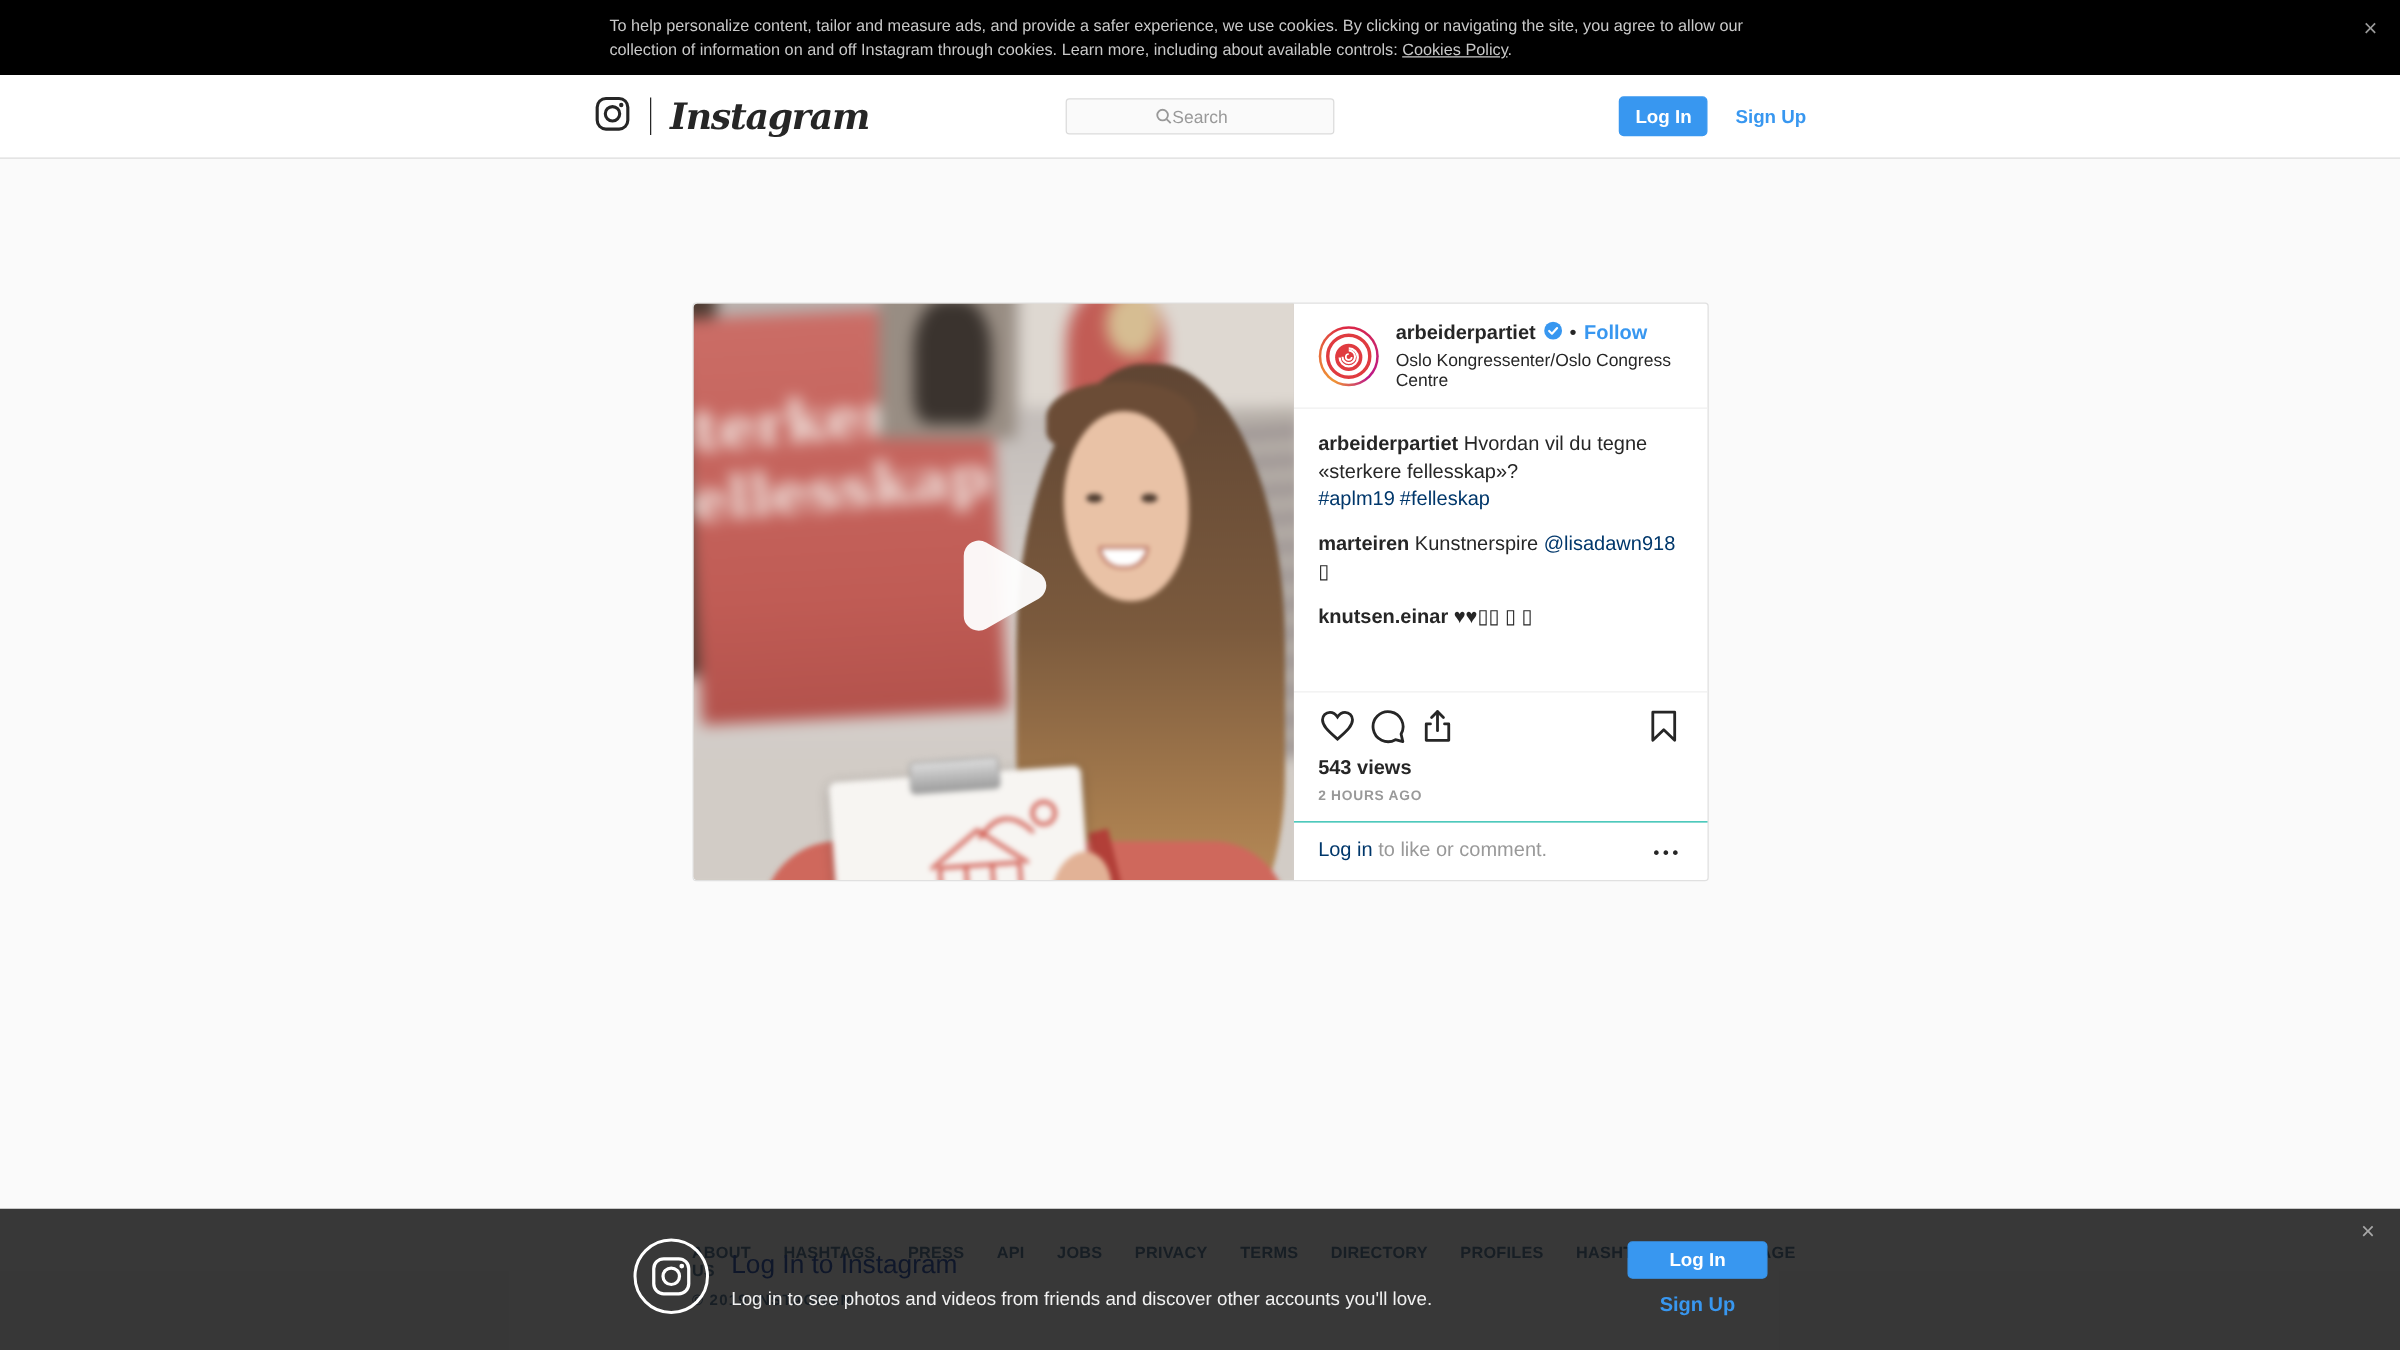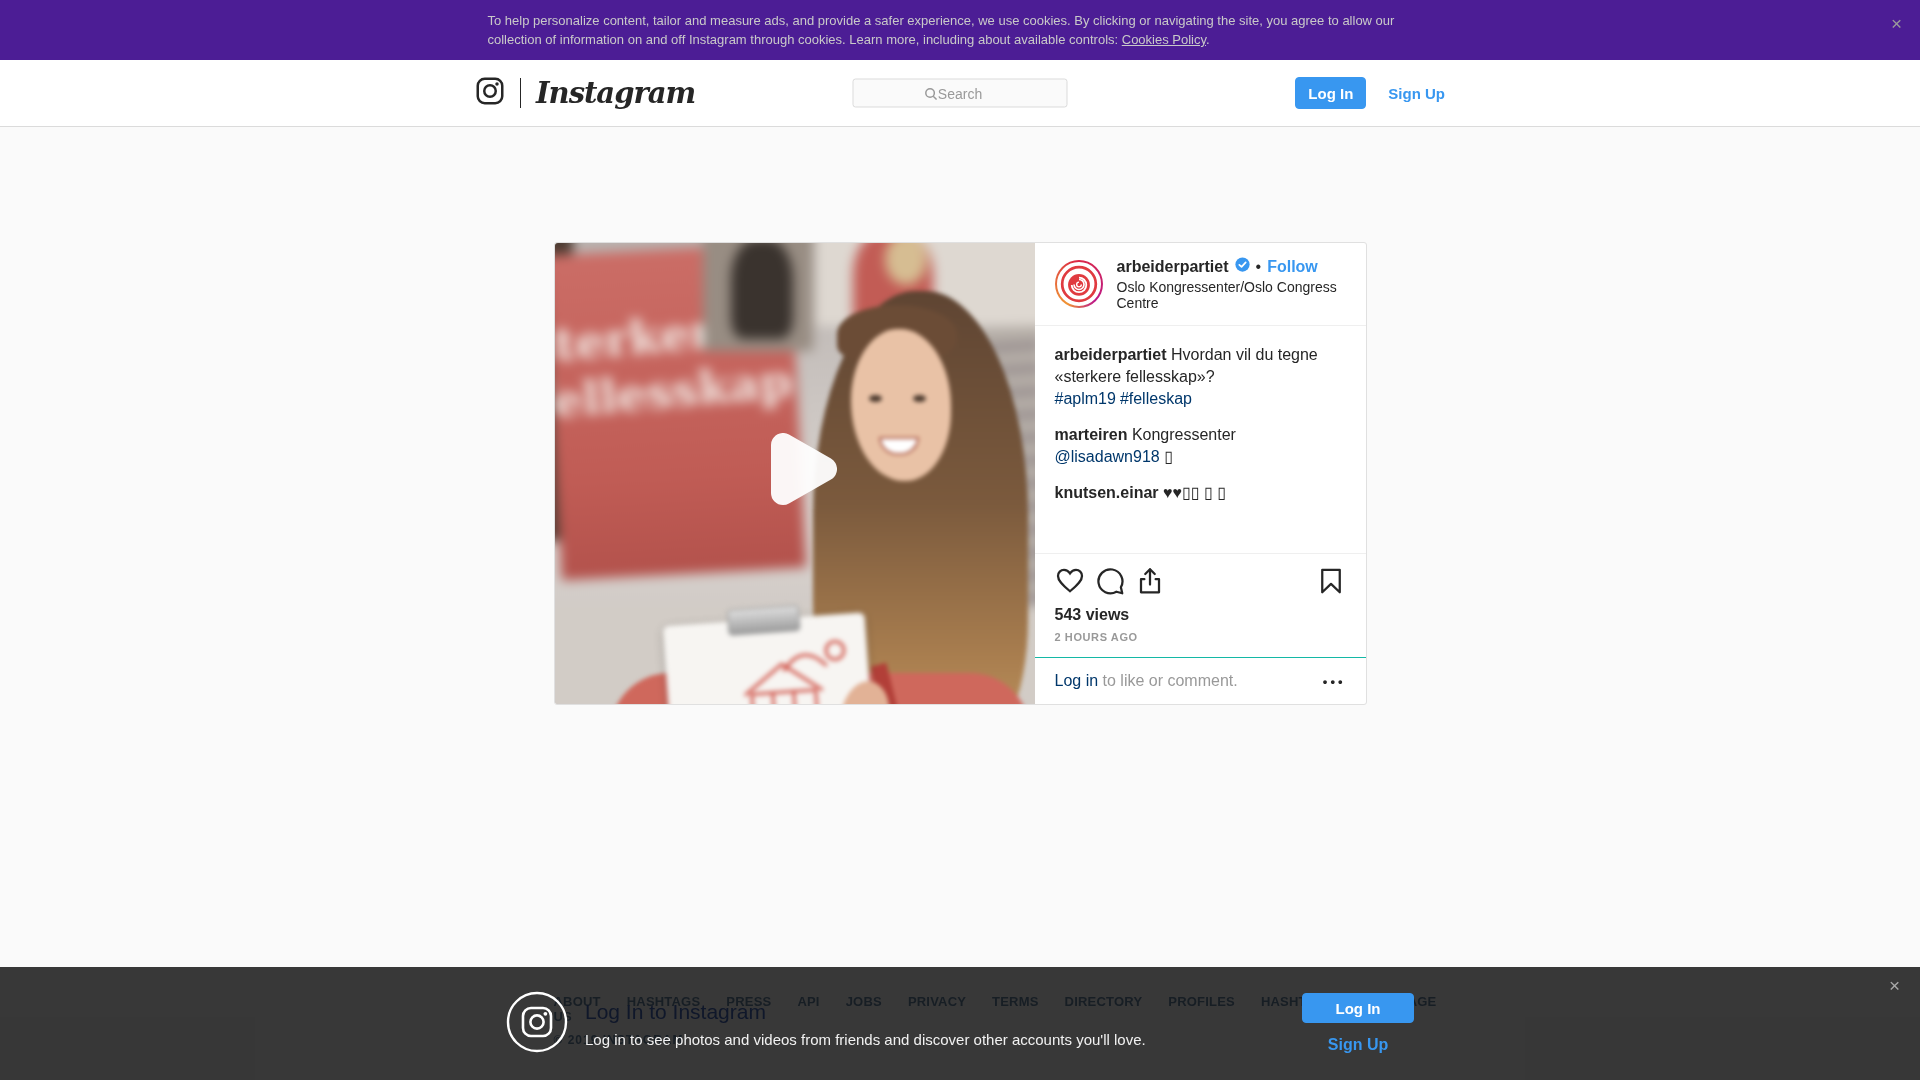--- a/index.html
+++ b/index.html
@@ -1,21 +1,21 @@
 <!DOCTYPE html>
 <html><head>
 <meta charset="utf-8">
 <style>
   * { margin:0; padding:0; box-sizing:border-box; }
   html,body { width:1920px; height:1080px; overflow:hidden; }
   body { font-family:"Liberation Sans", sans-serif; background:#fafafa; color:#262626; position:relative; }
   a { text-decoration:none; cursor:pointer; }
 
   
-  .cookie-banner { height:60px; background:#4c1d95; position:relative; display:flex; align-items:center; justify-content:center; }
+  .cookie-banner { height:60px; background:#000000; position:relative; display:flex; align-items:center; justify-content:center; }
   .cookie-inner { width:945px; font-size:13px; line-height:19px; color:#c9c9c9; }
   .cookie-link { color:#c9c9c9; text-decoration:underline; }
   .banner-close { position:absolute; right:18px; top:14px; color:#9a9a9a; font-size:19px; line-height:19px; cursor:pointer; background:none; border:none; }
 
   
   .navbar { height:67px; background:#fff; border-bottom:1px solid #dbdbdb; position:relative; z-index:5; }
   .nav-inner { width:970px; height:100%; margin:0 auto; display:flex; align-items:center; justify-content:space-between; position:relative; }
   .brand { display:flex; align-items:center; gap:15px; }
   .brand-divider { width:1px; height:30px; background:#262626; }
   .wordmark { font-family:"DejaVu Serif", serif; font-style:italic; font-weight:600; font-size:29px; color:#262626; letter-spacing:-1px; }
@@ -236,21 +236,21 @@
         </div>
       </header>
 
       <div class="comments">
         <div class="comment">
           <a class="cuser">arbeiderpartiet</a>
           <span>Hvordan vil du tegne «sterkere fellesskap»? </span><a class="caption-link">#aplm19</a><a class="caption-link gap">#felleskap</a>
         </div>
         <div class="comment">
           <a class="cuser">marteiren</a>
-          <span>Kongressenter </span><a class="caption-link">@lisadawn918</a><span> ▯</span>
+          <span>Kunstnerspire </span><a class="caption-link">@lisadawn918</a><span> ▯</span>
         </div>
         <div class="comment">
           <a class="cuser">knutsen.einar</a>
           <span>♥♥▯▯ ▯ ▯</span>
         </div>
       </div>
 
       <div class="actions">
         <div class="icon-row">
           <button class="icon-btn">

